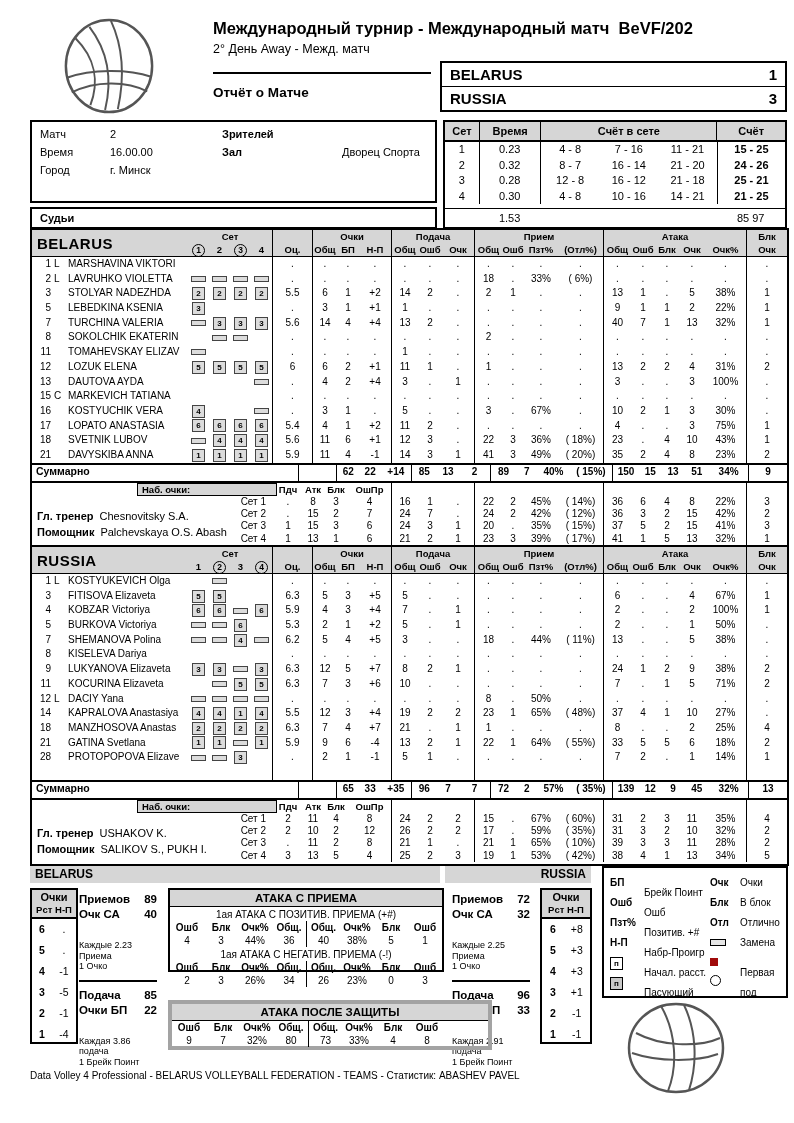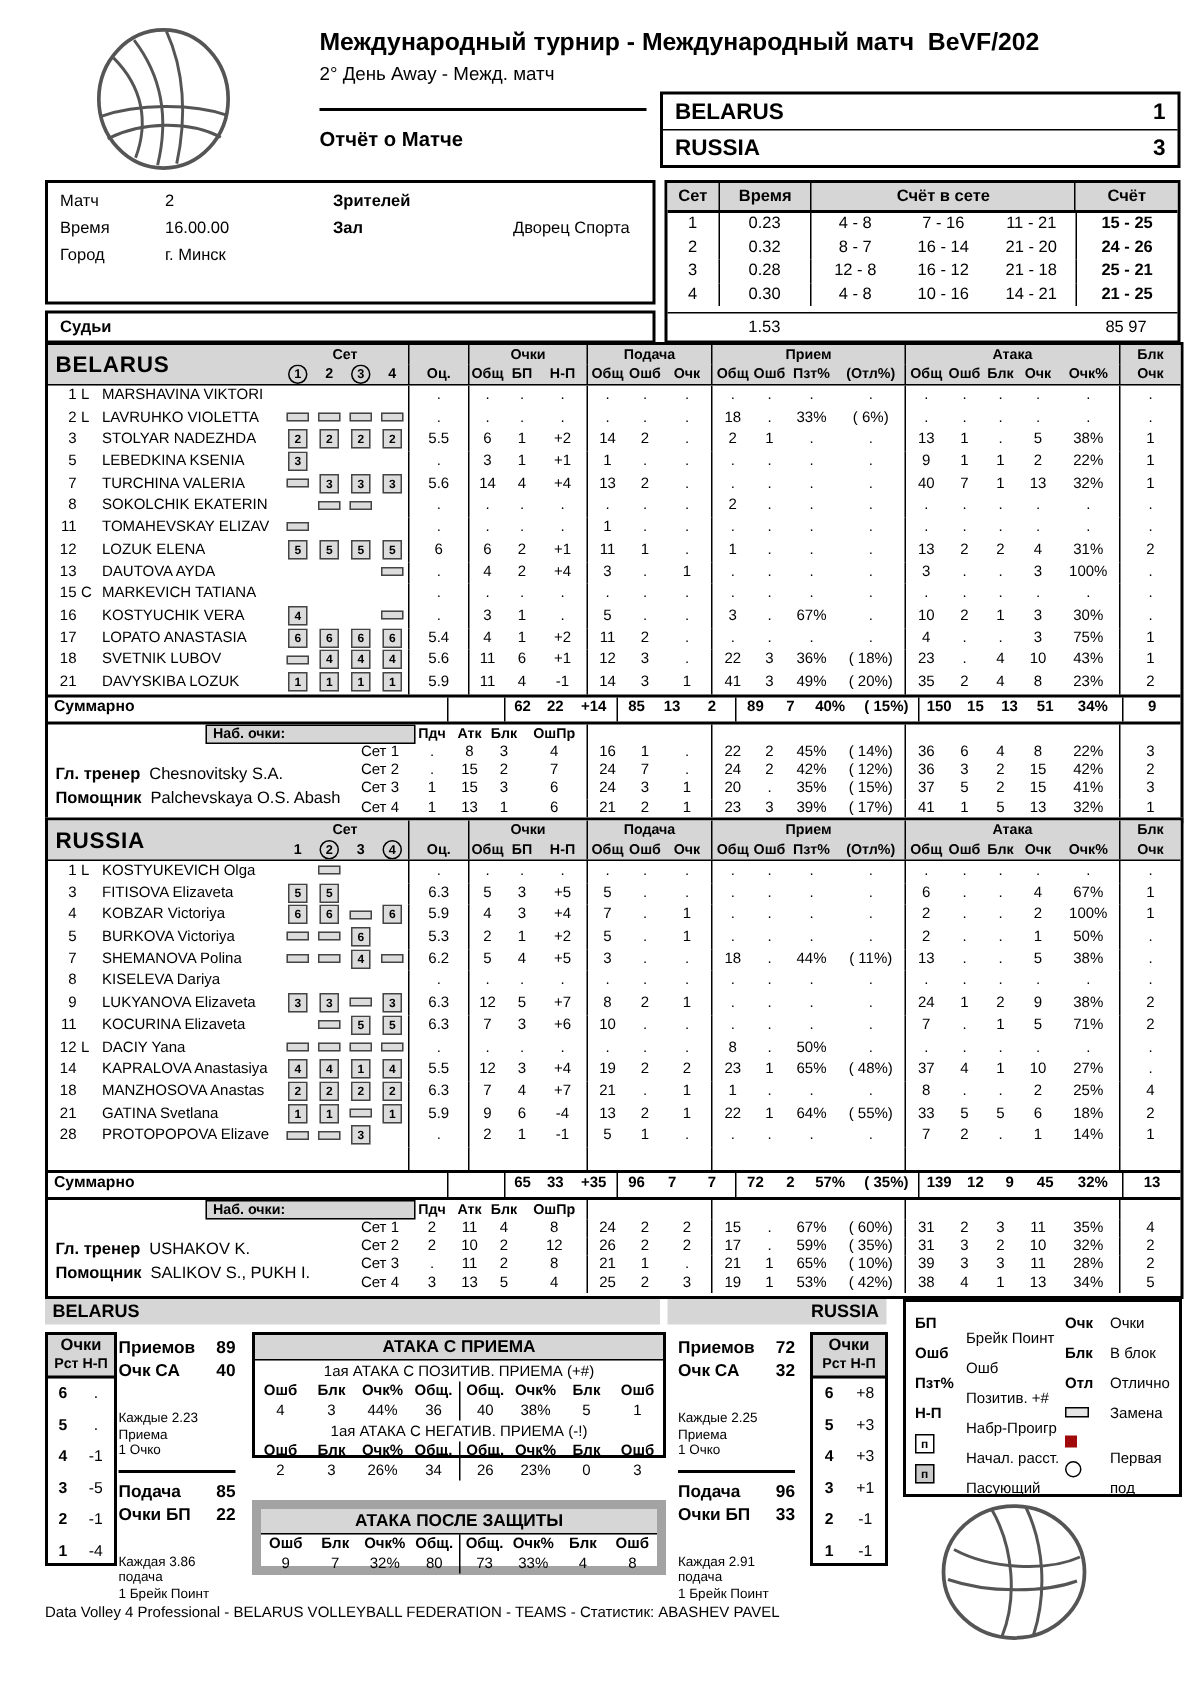--- a/index.html
+++ b/index.html
@@ -90,21 +90,21 @@
   .pts-row{display:flex;height:21px;line-height:21px;font-size:10.5px;}
   .pts-rst{width:45%;text-align:center;font-weight:bold;}
   .pts-val{width:55%;text-align:center;}
   .sstat{top:892px;width:78px;font-size:11.5px;}
   #sstat-belarus{left:79px;}
   #sstat-russia{left:452px;}
   .sline{display:flex;justify-content:space-between;font-weight:bold;height:15px;line-height:15px;white-space:nowrap;}
   .snote{font-size:9px;text-align:left;line-height:10.5px;margin-top:18px;}
   .srule{border-top:2px solid #000;margin:8px 0 6px 0;}
   #atk-box{left:168px;top:888px;width:276px;height:84px;border:2px solid #000;box-sizing:border-box;}
-  #def-box{left:168px;top:1000px;width:276px;height:50px;border:6px solid #a3a3a3;box-sizing:border-box;}
+  #def-box{left:168px;top:1000px;width:324px;height:50px;border:4px solid #a3a3a3;box-sizing:border-box;}
   .atk-title{height:16px;line-height:16px;background:#d6d6d6;border-bottom:1px solid #000;
              text-align:center;font-size:11.5px;font-weight:bold;}
   .atk-sub{height:14px;line-height:15px;text-align:center;font-size:10px;}
   .atk-row{display:flex;height:13px;line-height:13px;}
   .atk-c{width:34px;box-sizing:border-box;text-align:center;font-size:10px;white-space:nowrap;}
   .atk-c.hdr{font-weight:bold;}
   .atk-c.mid{border-left:1px solid #000;}
   #legend-box{left:602px;top:866px;width:186px;height:132px;border:2px solid #000;box-sizing:border-box;
               padding:5px 4px 0 6px;}
   .lg-row{display:flex;height:20px;line-height:20px;font-size:10px;align-items:center;}
@@ -598,21 +598,21 @@
       <div class="cell w-a1 bl">23</div>
       <div class="cell w-a2">.</div>
       <div class="cell w-a3">4</div>
       <div class="cell w-a4">10</div>
       <div class="cell w-a5">43%</div>
       <div class="cell w-b1 bl">1</div>
     </div>
     <div class="row prow">
       <div class="cell w-num">21</div>
       <div class="cell w-lc"></div>
-      <div class="cell w-name">DAVYSKIBA LOZUK</div>
+      <div class="cell w-name">DAVYSKIBA ANNA</div>
       <div class="cell w-set"><span class="setbox">1</span></div>
       <div class="cell w-set"><span class="setbox">1</span></div>
       <div class="cell w-set"><span class="setbox">1</span></div>
       <div class="cell w-set"><span class="setbox">1</span></div>
       <div class="cell w-oc bl">5.9</div>
       <div class="cell w-o1 bl">11</div>
       <div class="cell w-o2">4</div>
       <div class="cell w-o3">-1</div>
       <div class="cell w-p1 bl">14</div>
       <div class="cell w-p2">3</div>

